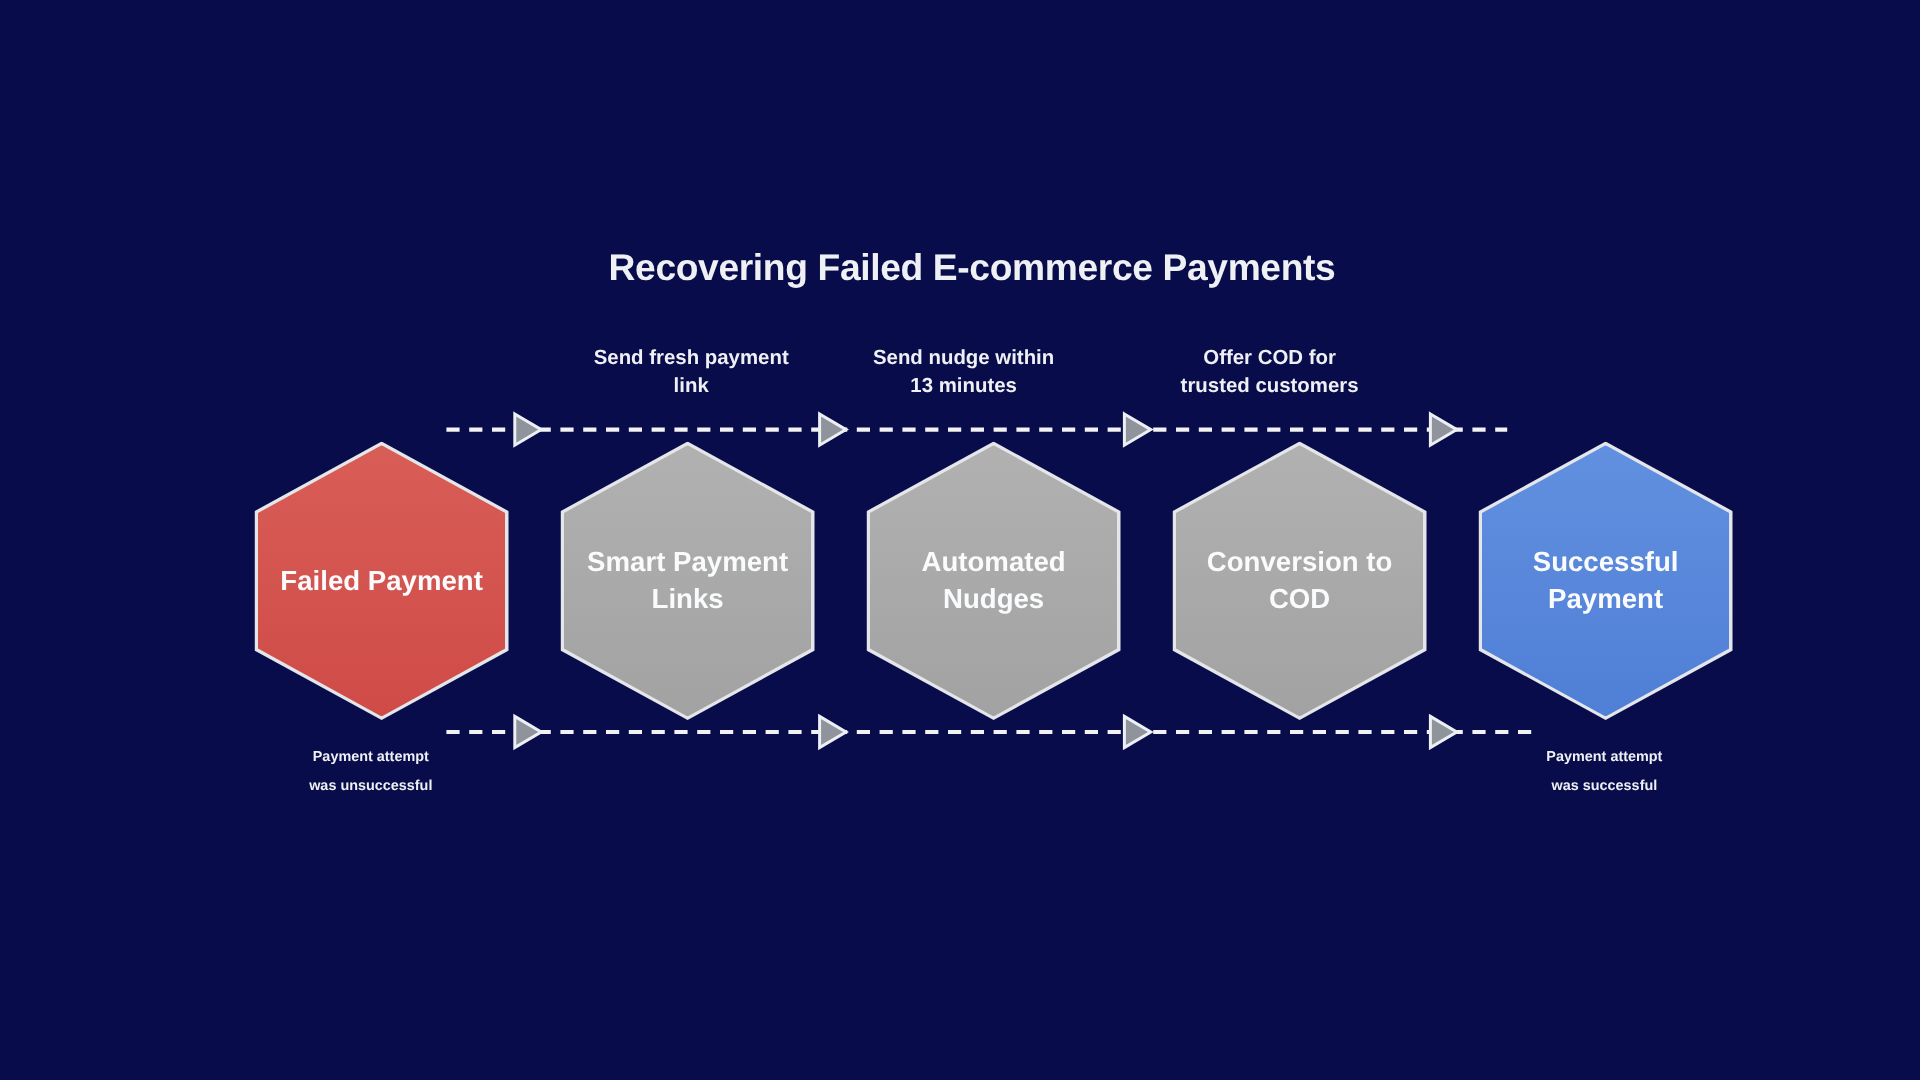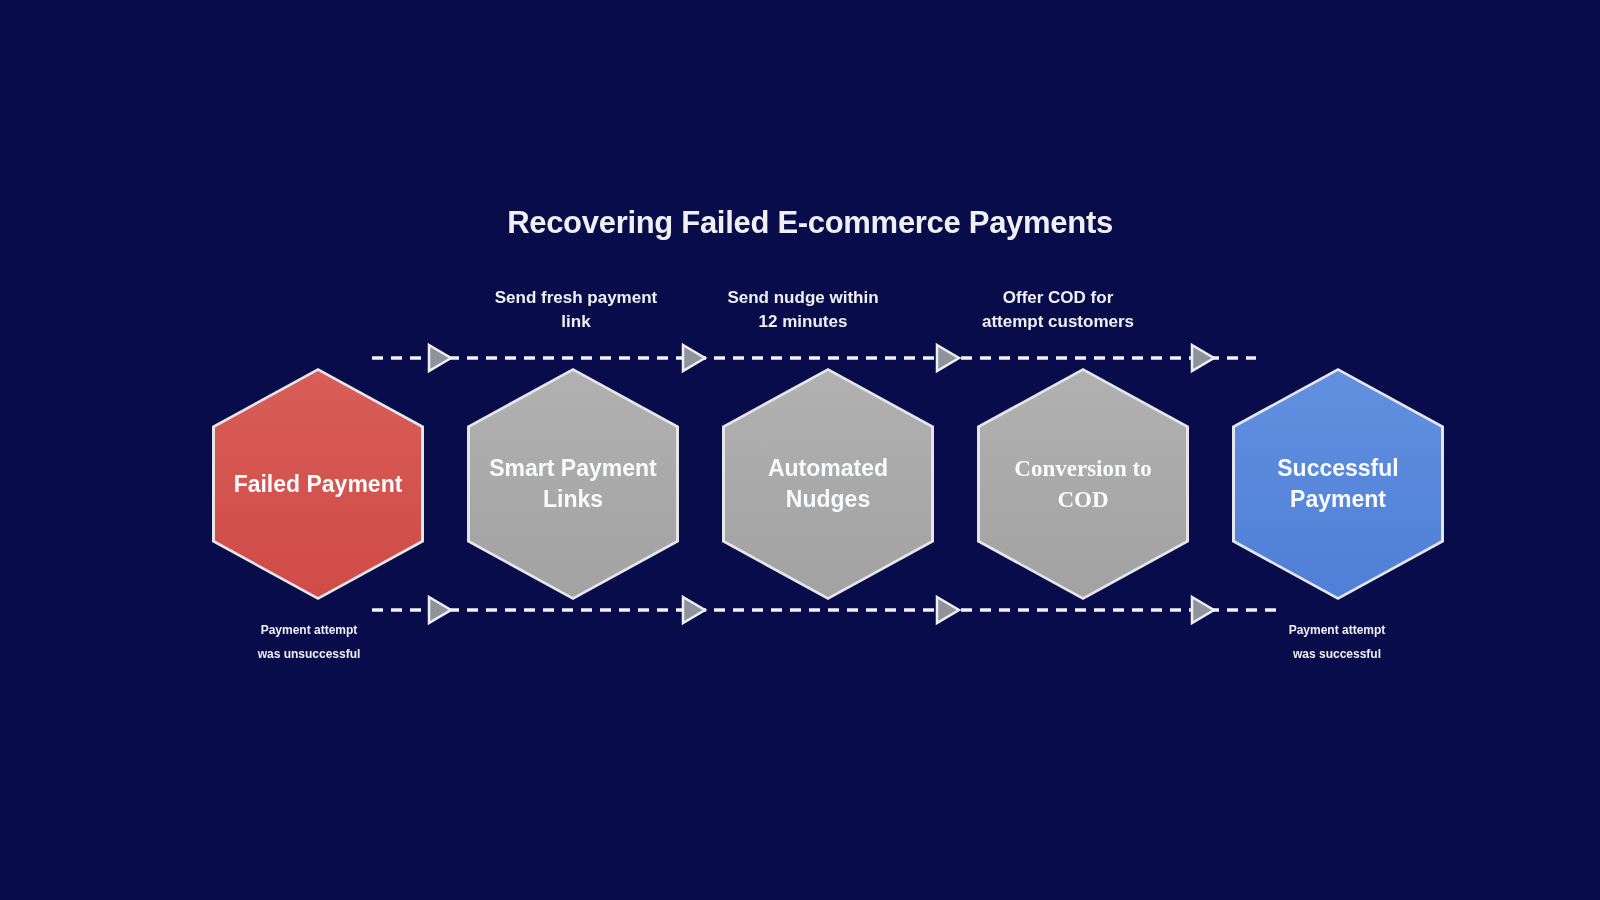--- a/index.html
+++ b/index.html
@@ -61,23 +61,23 @@
 </head>
 <body>
 
 <div class="canvas">
 
   <h1 class="title">Recovering Failed E-commerce Payments</h1>
 
   <div class="transition-label tl-0">Send fresh payment
 link</div>
   <div class="transition-label tl-1">Send nudge within
-12 minutes</div>
+13 minutes</div>
   <div class="transition-label tl-2">Offer COD for
-attempt customers</div>
+trusted customers</div>
 
   <svg class="arrow-svg top" viewBox="0 0 1600 40" xmlns="http://www.w3.org/2000/svg">
     <line class="dash-line" x1="372" y1="20" x2="1256" y2="20"></line>
     <path class="tri" d="M429,7 L451,20 L429,33 Z"></path>
     <path class="tri" d="M683,7 L705,20 L683,33 Z"></path>
     <path class="tri" d="M937,7 L959,20 L937,33 Z"></path>
     <path class="tri" d="M1192,7 L1214,20 L1192,33 Z"></path>
   </svg>
 
   <svg class="arrow-svg bottom" viewBox="0 0 1600 40" xmlns="http://www.w3.org/2000/svg">
@@ -99,21 +99,21 @@
 Nudges</span>
       </div>
   </div>
   <div class="hex hx-1">
     <div class="hex-inner" style="background: linear-gradient(rgb(177, 177, 177), rgb(162, 162, 162));">
         <span class="hex-label">Smart Payment
 Links</span>
       </div>
   </div>
   <div class="hex hx-3">
-    <div class="hex-inner" style="background: linear-gradient(rgb(177, 177, 177), rgb(162, 162, 162)); font-family: Liberation Serif, serif;">
+    <div class="hex-inner" style="background: linear-gradient(rgb(177, 177, 177), rgb(162, 162, 162));">
         <span class="hex-label">Conversion to
 COD</span>
       </div>
   </div>
   <div class="hex hx-4">
     <div class="hex-inner" style="background: linear-gradient(rgb(98, 144, 224), rgb(79, 127, 214));">
         <span class="hex-label">Successful
 Payment</span>
       </div>
   </div>

